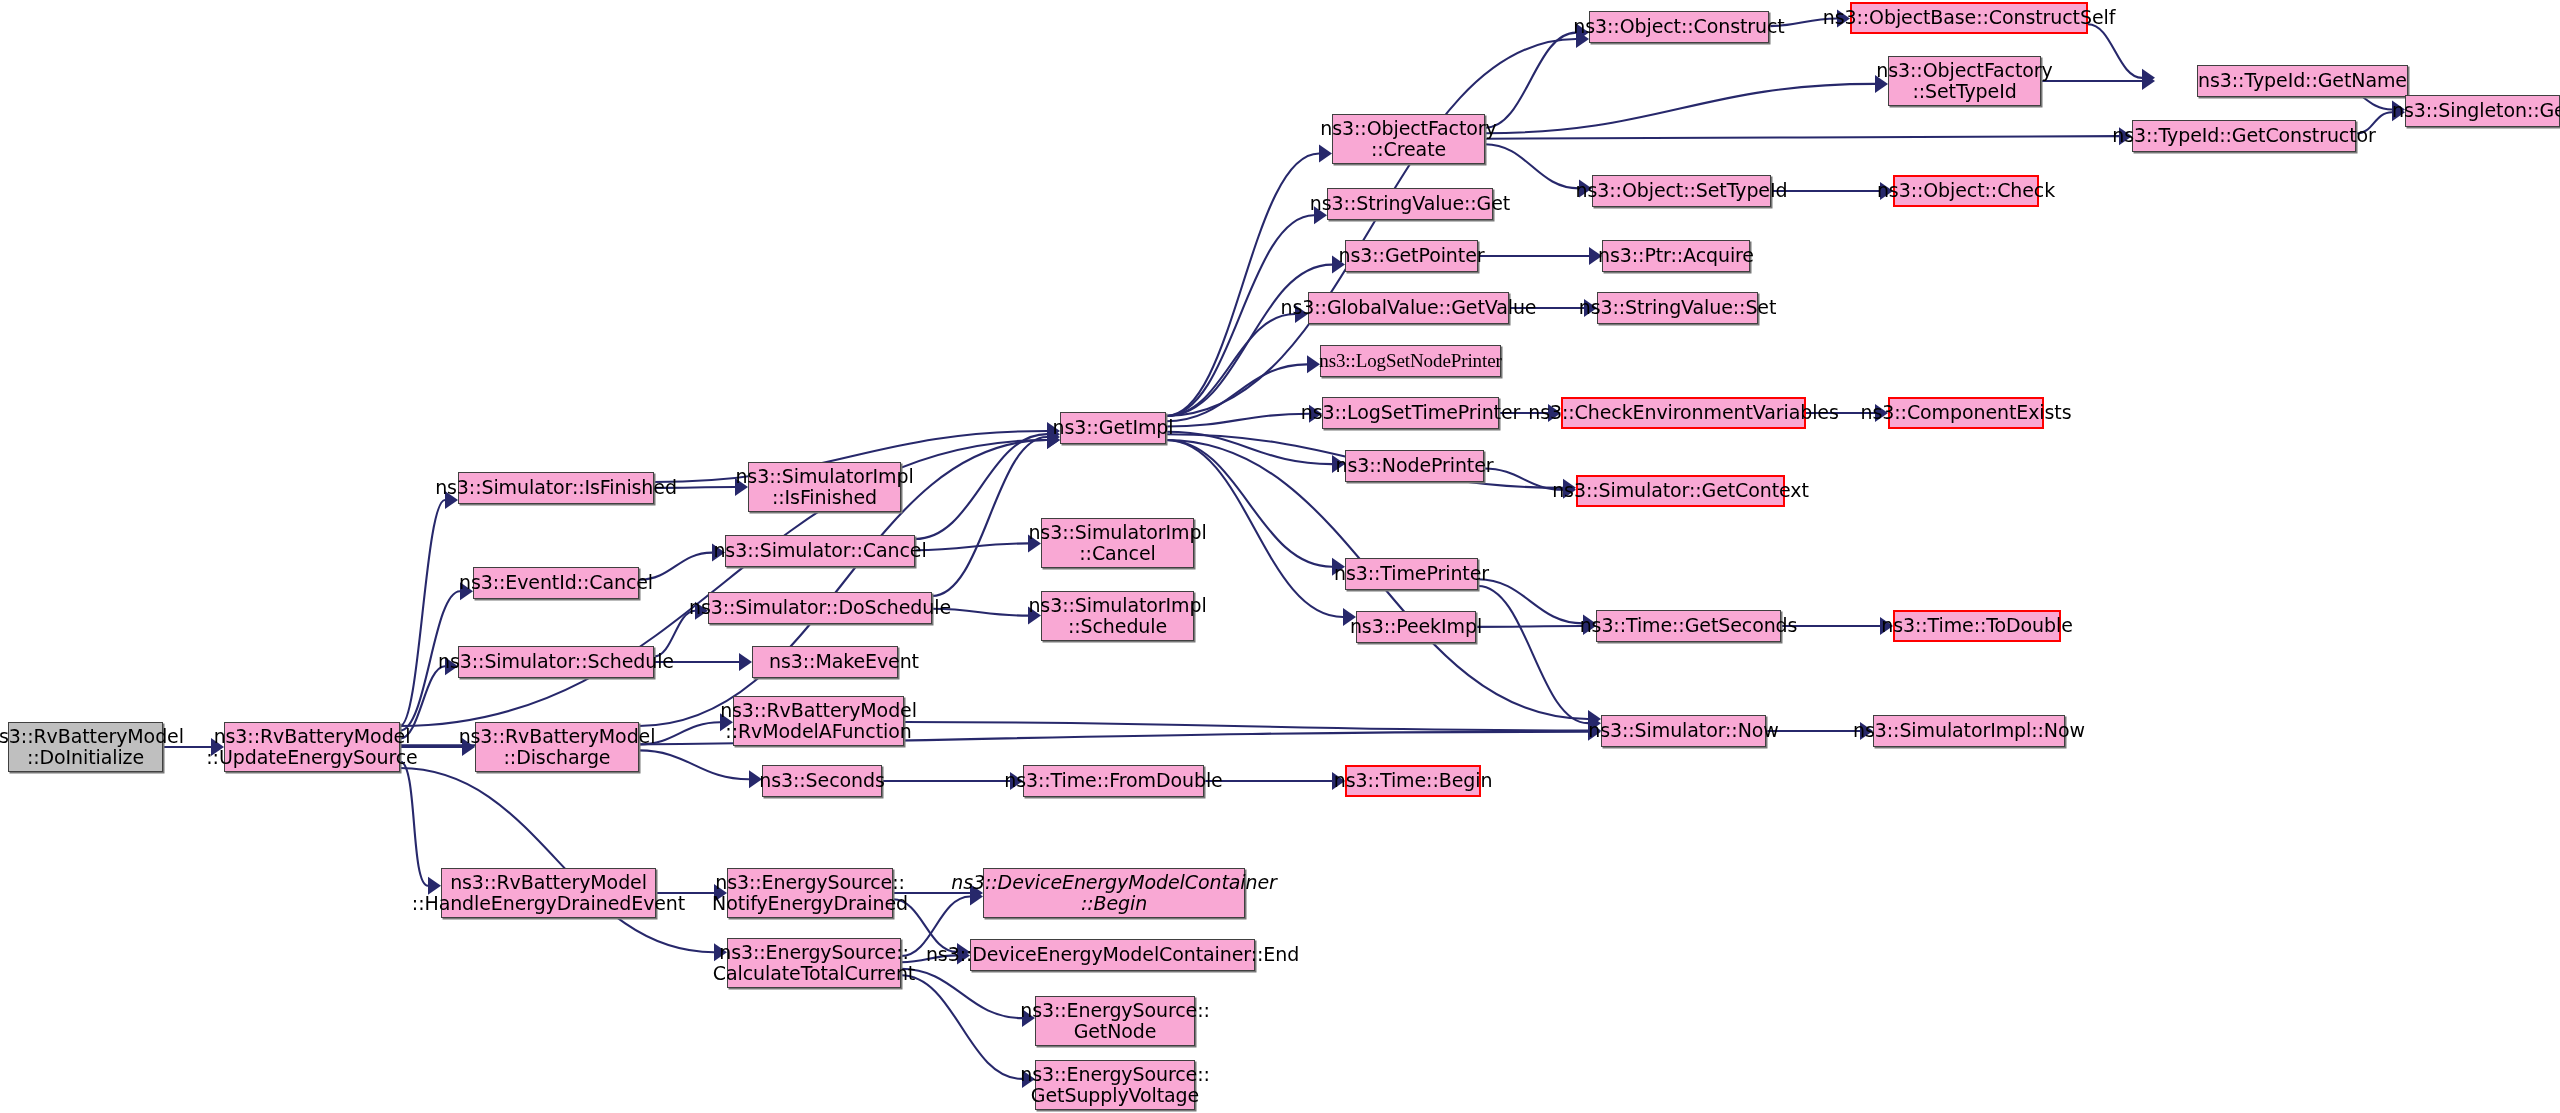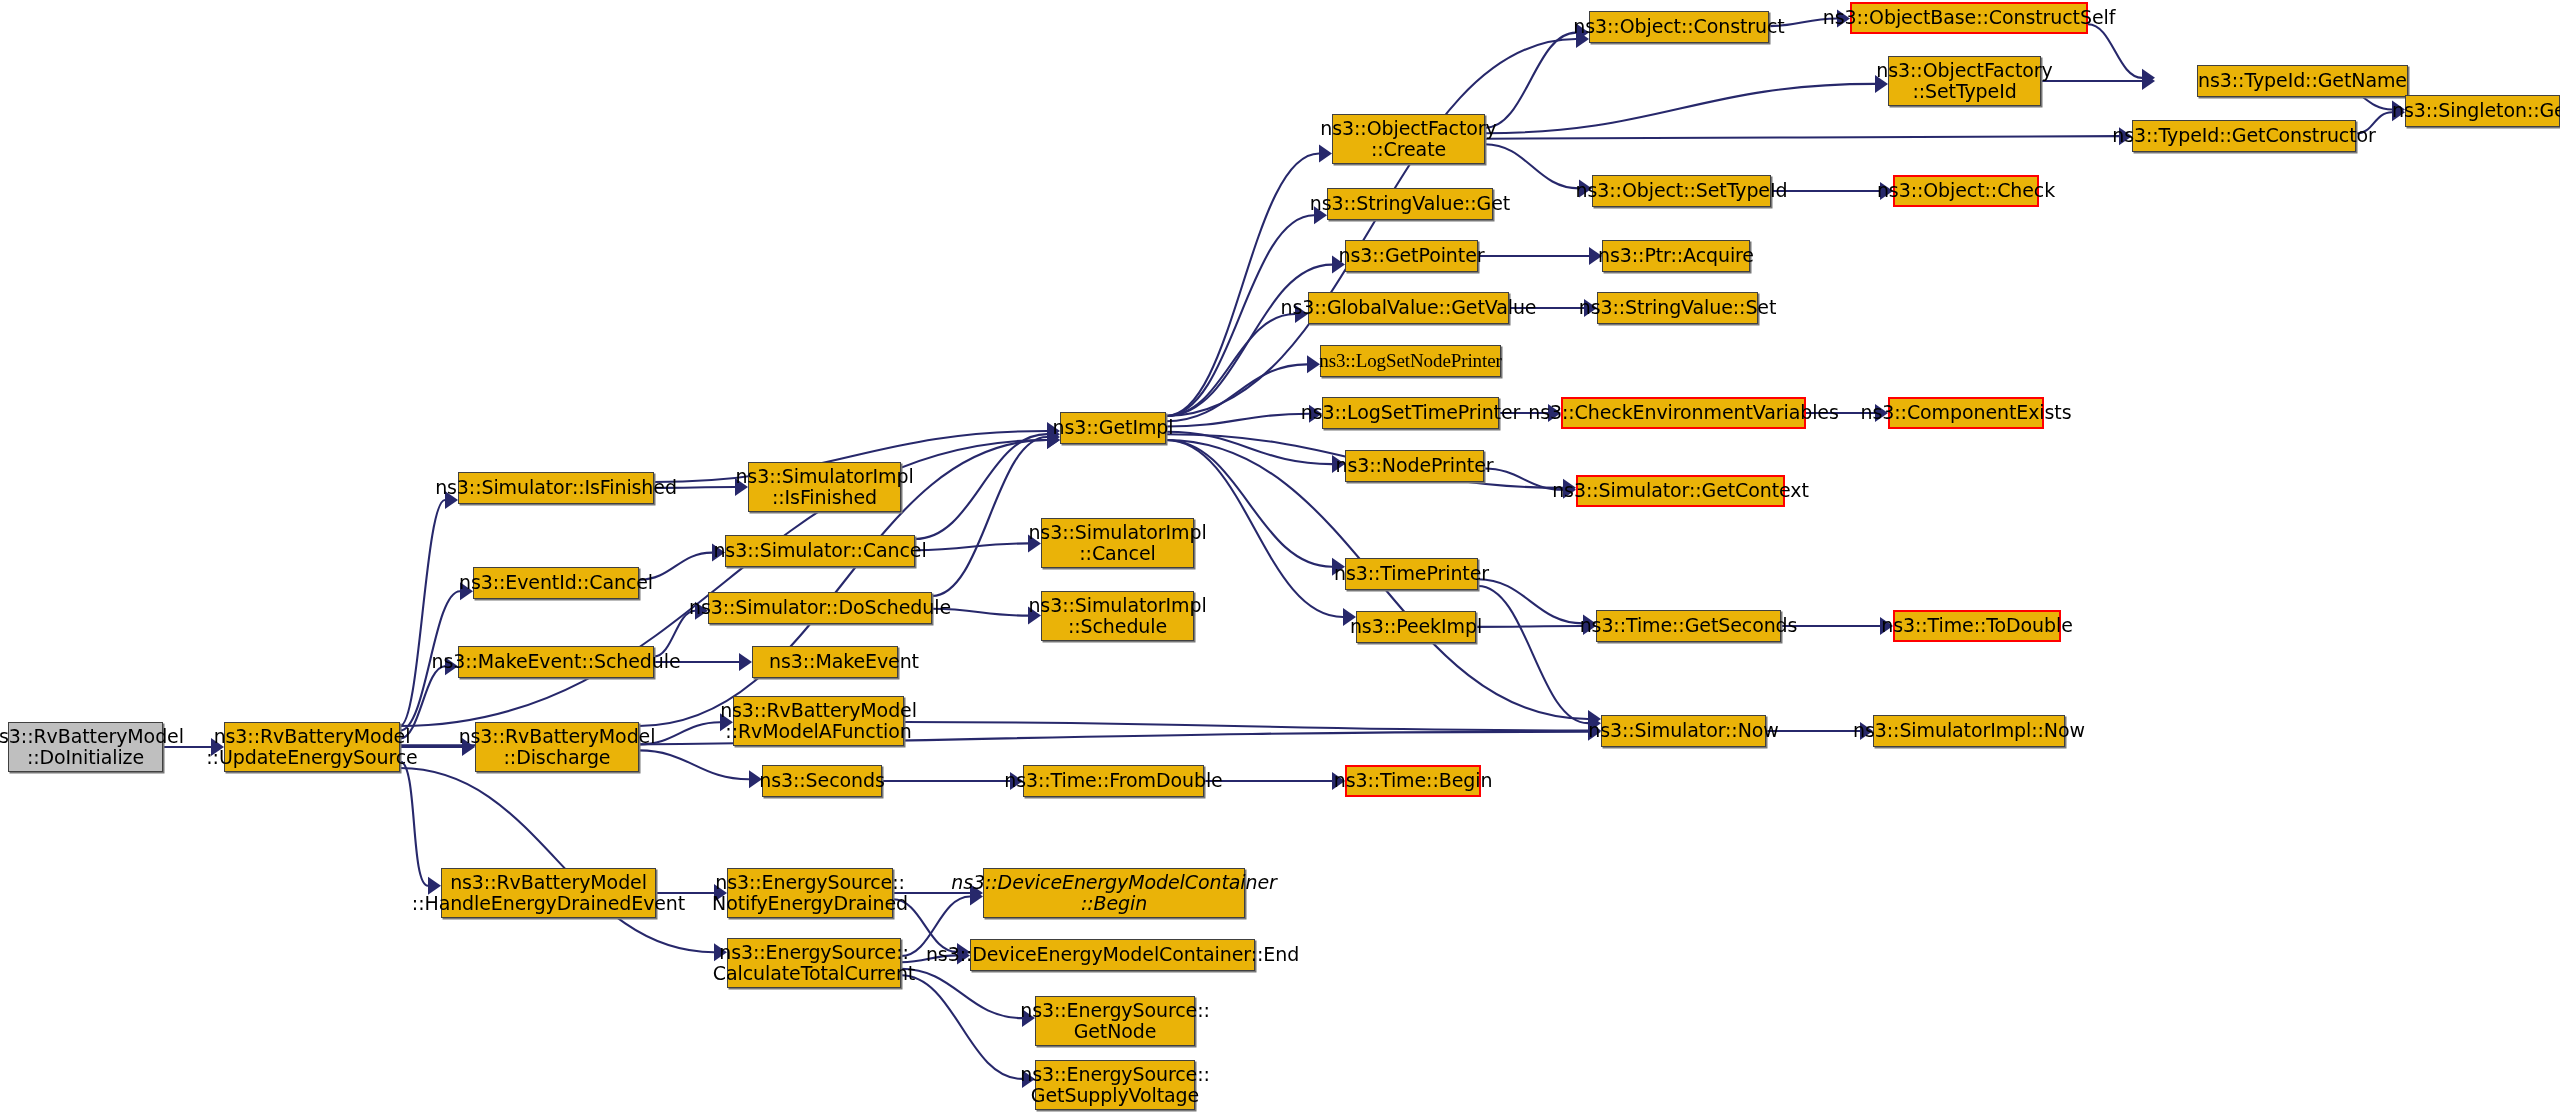--- a/index.html
+++ b/index.html
@@ -24,21 +24,21 @@
     pointer-events: none;
   }
   .node {
     position: absolute;
     box-sizing: border-box;
     display: flex;
     align-items: center;
     justify-content: center;
     text-align: center;
     border: 1px solid #404040;
-    background: #eab308;
+    background: #f9a8d4;
     color: #000000;
     font-size: 19px;
     line-height: 1.12;
     letter-spacing: -0.1px;
     white-space: pre-line;
     box-shadow: 1.5px 1.5px 0 0 #787878;
     z-index: 3;
   }
   .node.red {
     border: 2px solid #ff0000;
@@ -197,21 +197,21 @@
       <div class="node" style="left: 458px; top: 472px; width: 196px; height: 32px;">ns3::Simulator::IsFinished</div>
       <div class="node" style="left: 748px; top: 462px; width: 153px; height: 50px;">ns3::SimulatorImpl
 ::IsFinished</div>
       <div class="node" style="left: 473px; top: 567px; width: 166px; height: 32px;">ns3::EventId::Cancel</div>
       <div class="node" style="left: 725px; top: 535px; width: 190px; height: 32px;">ns3::Simulator::Cancel</div>
       <div class="node" style="left: 1041px; top: 518px; width: 153px; height: 50px;">ns3::SimulatorImpl
 ::Cancel</div>
       <div class="node" style="left: 708px; top: 592px; width: 224px; height: 32px;">ns3::Simulator::DoSchedule</div>
       <div class="node" style="left: 1041px; top: 591px; width: 153px; height: 50px;">ns3::SimulatorImpl
 ::Schedule</div>
-      <div class="node" style="left: 458px; top: 646px; width: 196px; height: 32px;">ns3::MakeEvent::Schedule</div>
+      <div class="node" style="left: 458px; top: 646px; width: 196px; height: 32px;">ns3::Simulator::Schedule</div>
       <div class="node" style="left: 752px; top: 646px; width: 146px; height: 32px; padding-left: 38px;">ns3::MakeEvent</div>
       <div class="node" style="left: 475px; top: 722px; width: 164px; height: 50px;">ns3::RvBatteryModel
 ::Discharge</div>
       <div class="node" style="left: 733px; top: 696px; width: 171px; height: 50px;">ns3::RvBatteryModel
 ::RvModelAFunction</div>
       <div class="node" style="left: 762px; top: 765px; width: 120px; height: 32px;">ns3::Seconds</div>
       <div class="node" style="left: 1023px; top: 765px; width: 181px; height: 32px;">ns3::Time::FromDouble</div>
       <div class="node red" style="left: 1345px; top: 765px; width: 136px; height: 32px;">ns3::Time::Begin</div>
       <div class="node" style="left: 441px; top: 868px; width: 215px; height: 50px;">ns3::RvBatteryModel
 ::HandleEnergyDrainedEvent</div>

